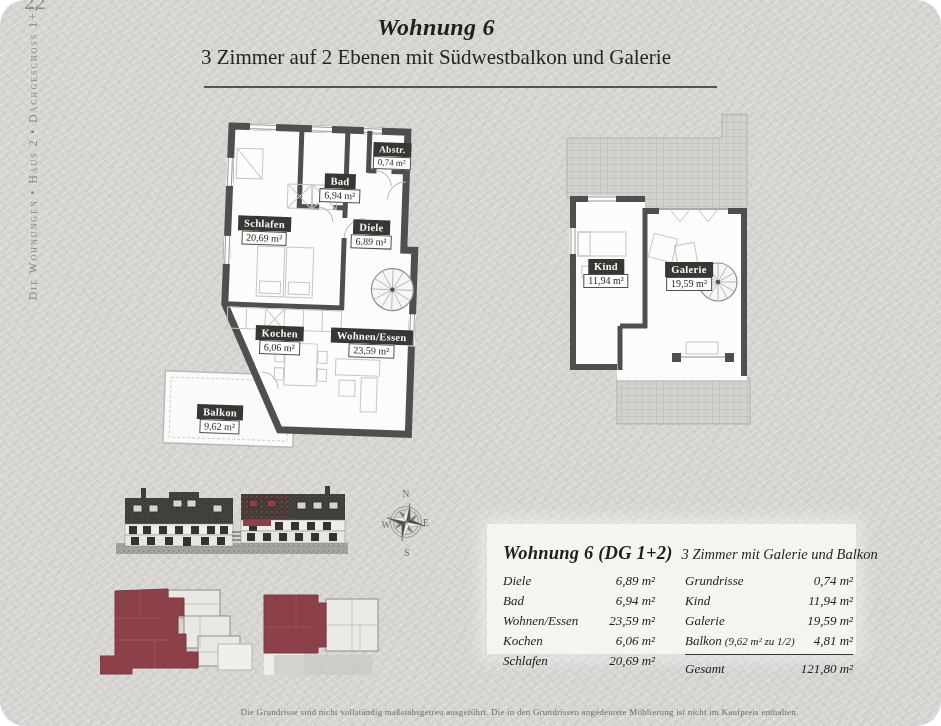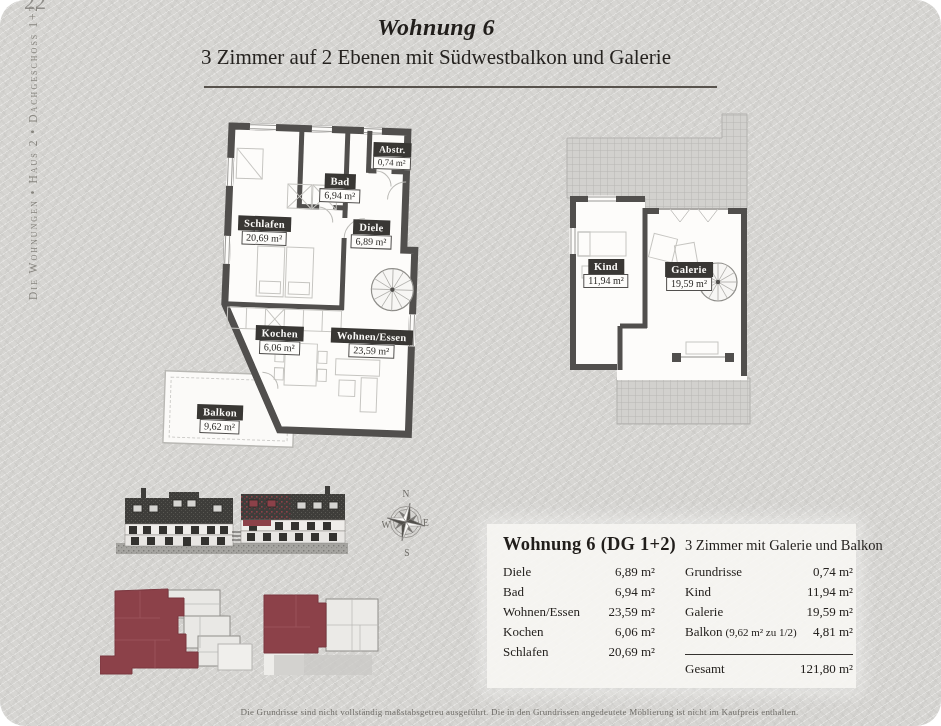--- a/index.html
+++ b/index.html
@@ -37,36 +37,36 @@
   .room-area{background:#fdfcfa;border:1px solid #514f4d;color:#2b2926;font-size:10px;line-height:12px;padding:0 4px;margin-top:1px;white-space:nowrap;}
   .small .room-name{font-size:9.5px;line-height:12px;}
   .small .room-area{font-size:9px;line-height:11px;}
   
   .elevation{position:absolute;left:113px;top:480px;}
   .compass{position:absolute;left:382px;top:486px;}
   .minimap-left{position:absolute;left:100px;top:578px;}
   .minimap-right{position:absolute;left:256px;top:583px;}
   
   .panel{
-    position:absolute;left:487px;top:524px;width:369px;height:164px;
+    position:absolute;left:487px;top:524px;width:369px;height:130px;
     background:rgba(247,246,243,0.92);
     box-shadow:0 0 16px 6px rgba(250,250,248,0.55), 0 1px 4px rgba(60,58,54,0.10);
-    padding:10px 0 0 16px;box-sizing:border-box;color:#211e1b;
+    padding:19px 0 0 16px;box-sizing:border-box;color:#211e1b;font-style:italic;
   }
   .panel-head{white-space:nowrap;}
   .panel-title{font-size:18.5px;font-weight:bold;letter-spacing:.2px;}
   .panel-sub{font-size:14.5px;margin-left:9px;}
   .cols{display:flex;margin-top:7px;}
   .col-left{width:152px;}
   .col-right{width:168px;margin-left:30px;}
   .prow{display:flex;justify-content:space-between;font-size:13px;line-height:20px;color:#24211e;}
   .prow .note{font-size:11px;margin-left:3px;}
   .prow .lbl{white-space:nowrap;}
   .prow .val{white-space:nowrap;}
-  .total-rule{border-top:1.3px solid #35322f;margin-top:12px;padding-top:4px;}
+  .total-rule{border-top:1.3px solid #35322f;margin-top:3px;padding-top:4px;}
   
   .footer{position:absolute;left:94px;top:707px;width:851px;text-align:center;font-size:9px;color:#6f6d68;letter-spacing:.2px;}
 </style>
 </head>
 <body>
 
 <div id="page">
 
   <div class="pagenum">22</div>
   <div class="sidebar-rail">Die Wohnungen • Haus 2 • Dachgeschoss 1+2</div>

